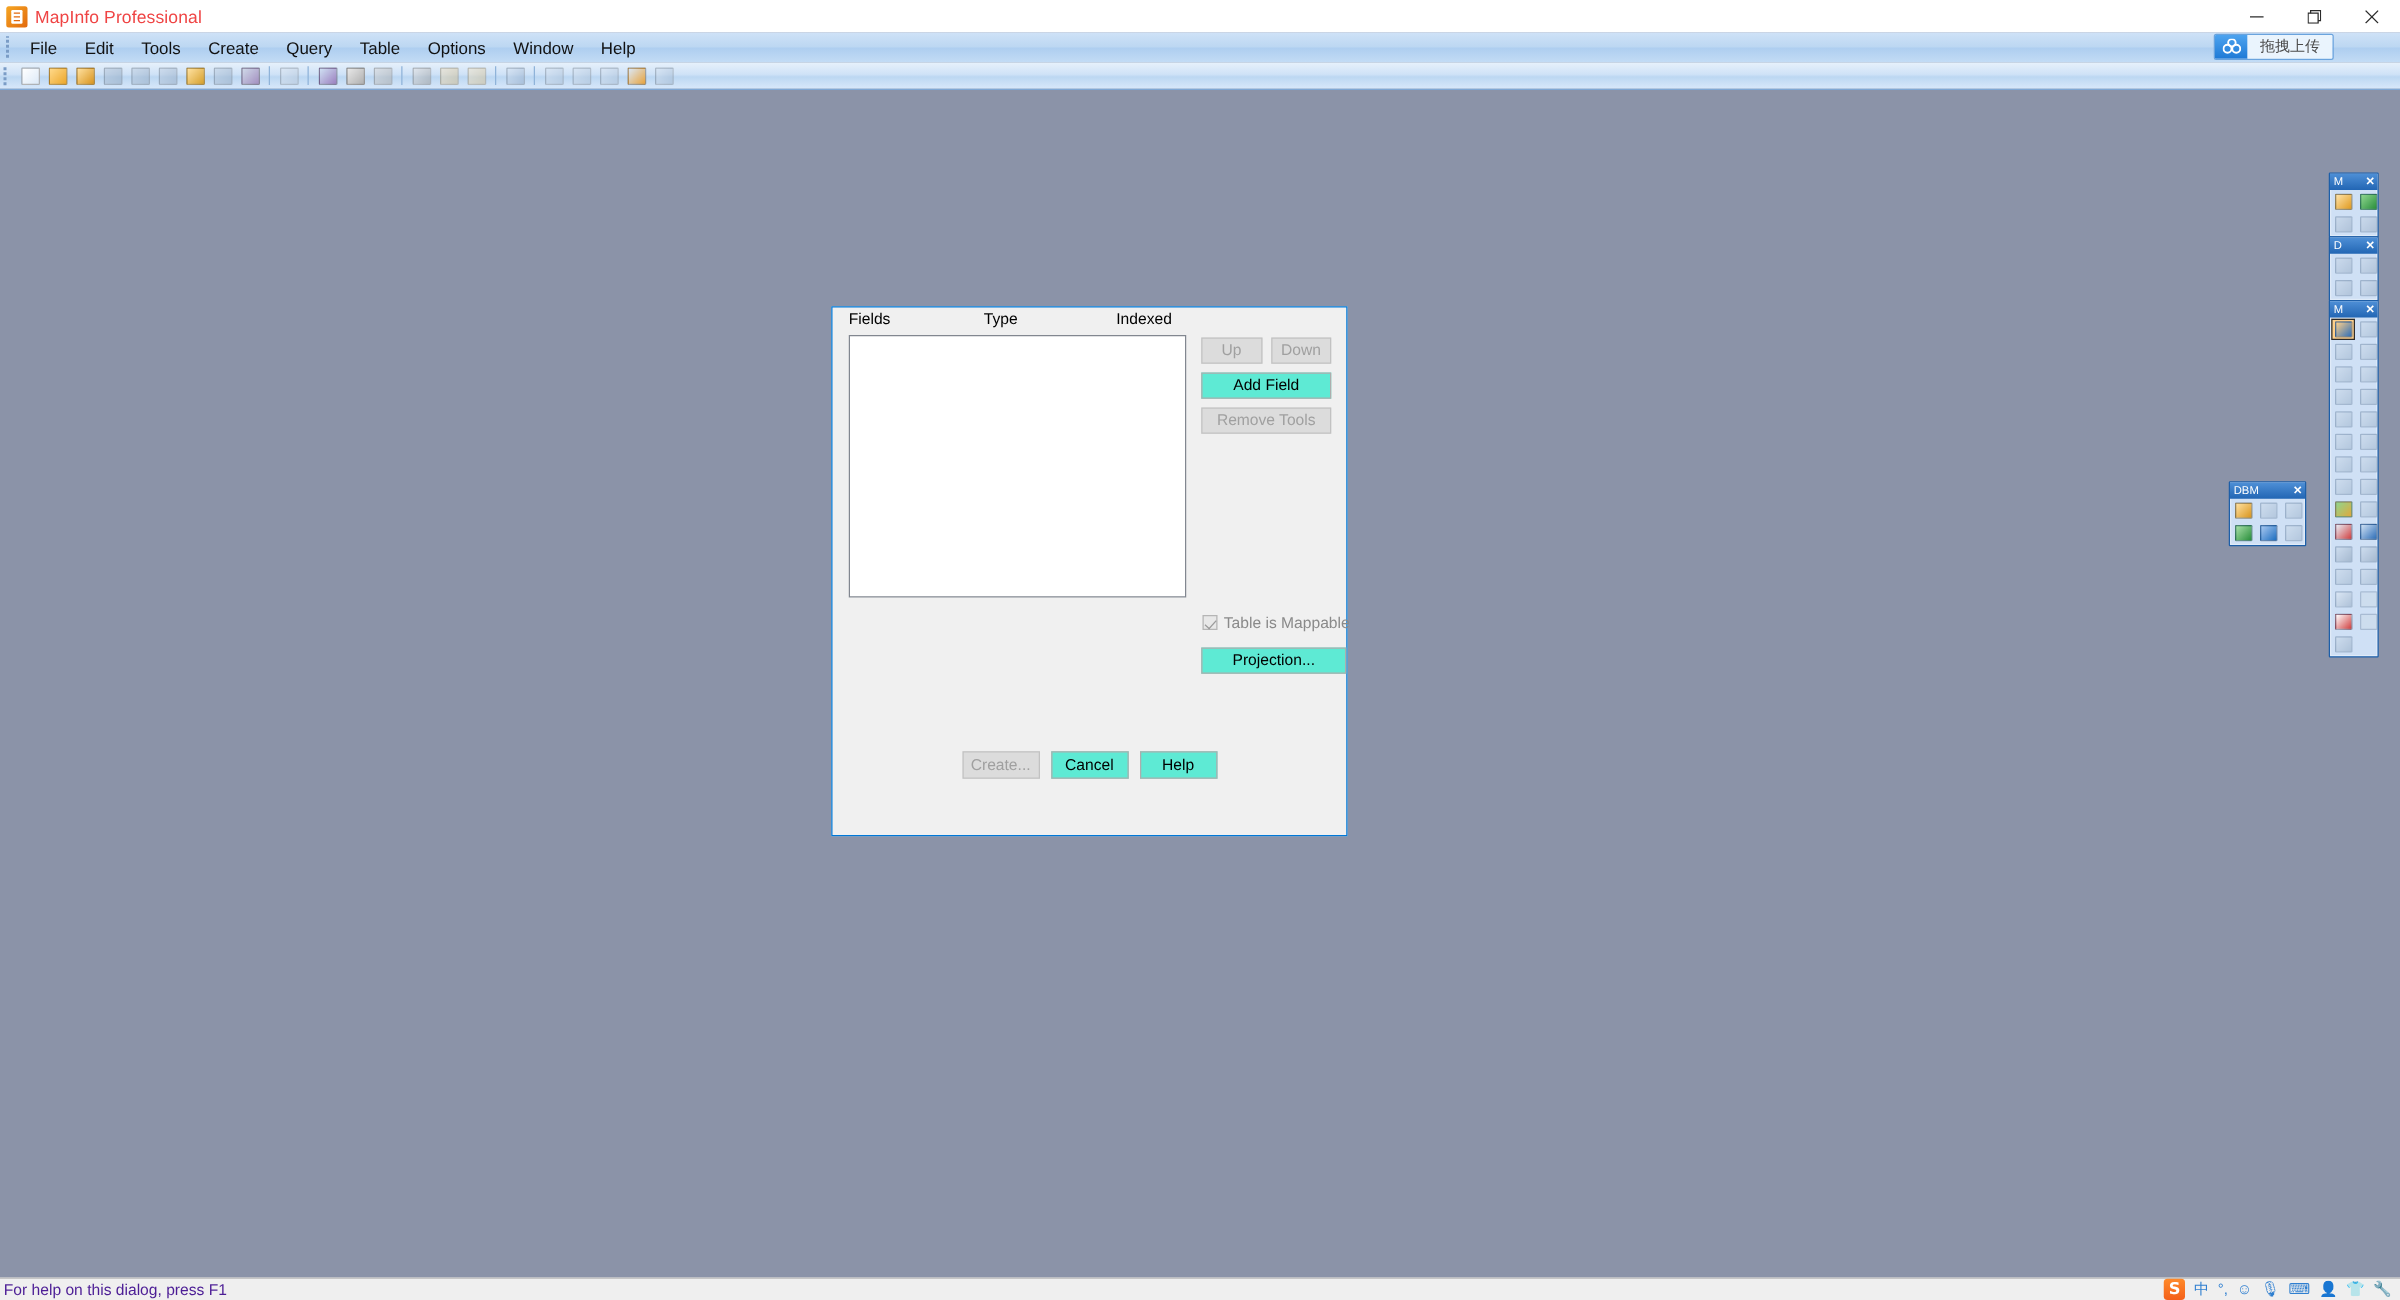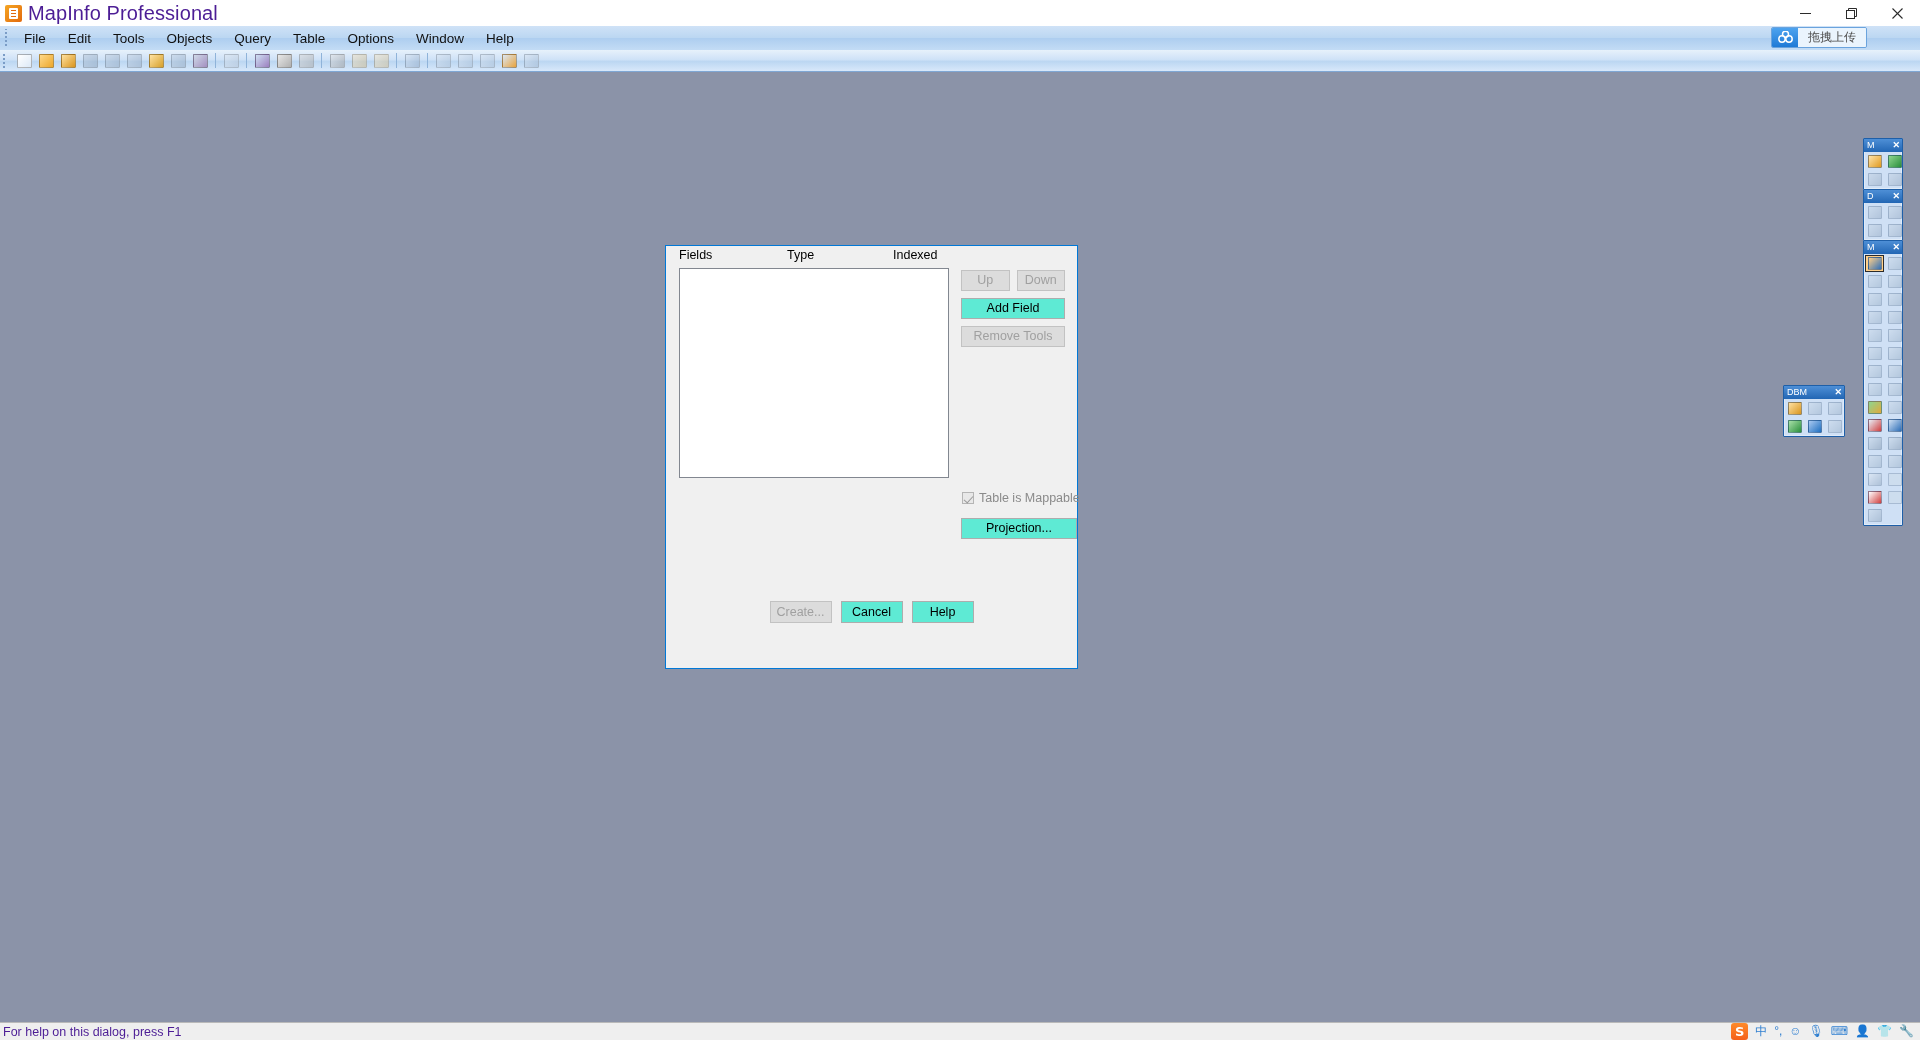--- a/index.html
+++ b/index.html
@@ -31,21 +31,21 @@
   #app-icon::after {
     content: ""; position: absolute; left: 4px; top: 3px;
     width: 9px; height: 11px; background: #fff; border-radius: 1px;
   }
   #app-icon::before {
     content: ""; position: absolute; left: 6px; top: 5px; z-index: 2;
     width: 5px; height: 1.5px; background: #e2690d;
     box-shadow: 0 3px 0 #e2690d, 0 6px 0 #e2690d;
   }
   #app-title {
-    font-size: 20px; color: #4c1d95; letter-spacing: .1px;
+    font-size: 14px; color: #ef4444; letter-spacing: .1px;
   }
   #window-controls {
     position: absolute; right: 0; top: 0; height: 26px;
     display: flex; align-items: stretch;
   }
   .wbtn {
     width: 46px; display: flex; align-items: center; justify-content: center;
     color: #2b2b2b; font-size: 13px; cursor: default;
   }
   .wbtn svg { display: block; }
@@ -310,21 +310,21 @@
         </svg>
       </div>
     </div>
   </div>
 
   <div id="menubar">
     <div id="menu-grip"></div>
     <div class="menu-item">File</div>
     <div class="menu-item">Edit</div>
     <div class="menu-item">Tools</div>
-    <div class="menu-item">Objects</div>
+    <div class="menu-item">Create</div>
     <div class="menu-item">Query</div>
     <div class="menu-item">Table</div>
     <div class="menu-item">Options</div>
     <div class="menu-item">Window</div>
     <div class="menu-item">Help</div>
   </div>
 
   <div id="upload-widget">
     <div id="upload-icon">
       <svg width="15" height="13" viewBox="0 0 15 13">

